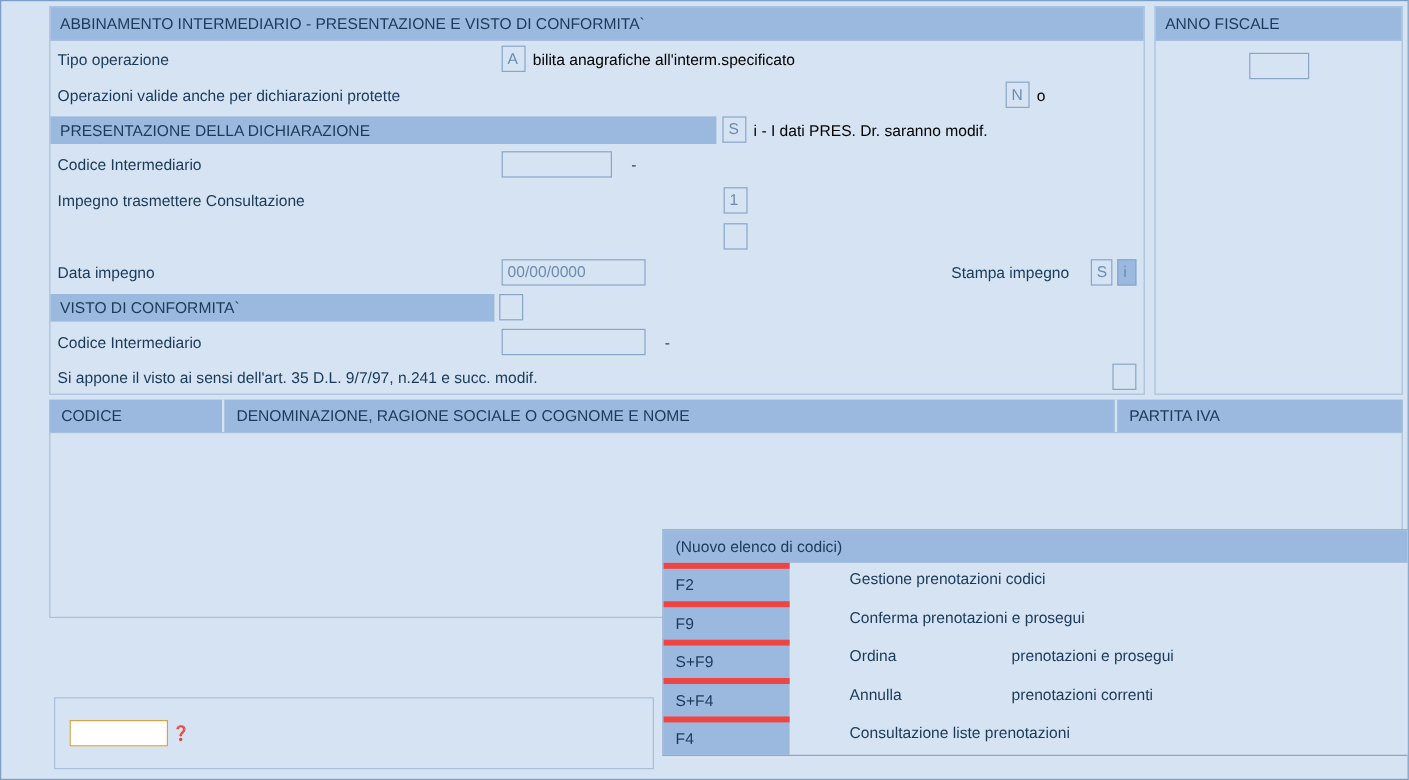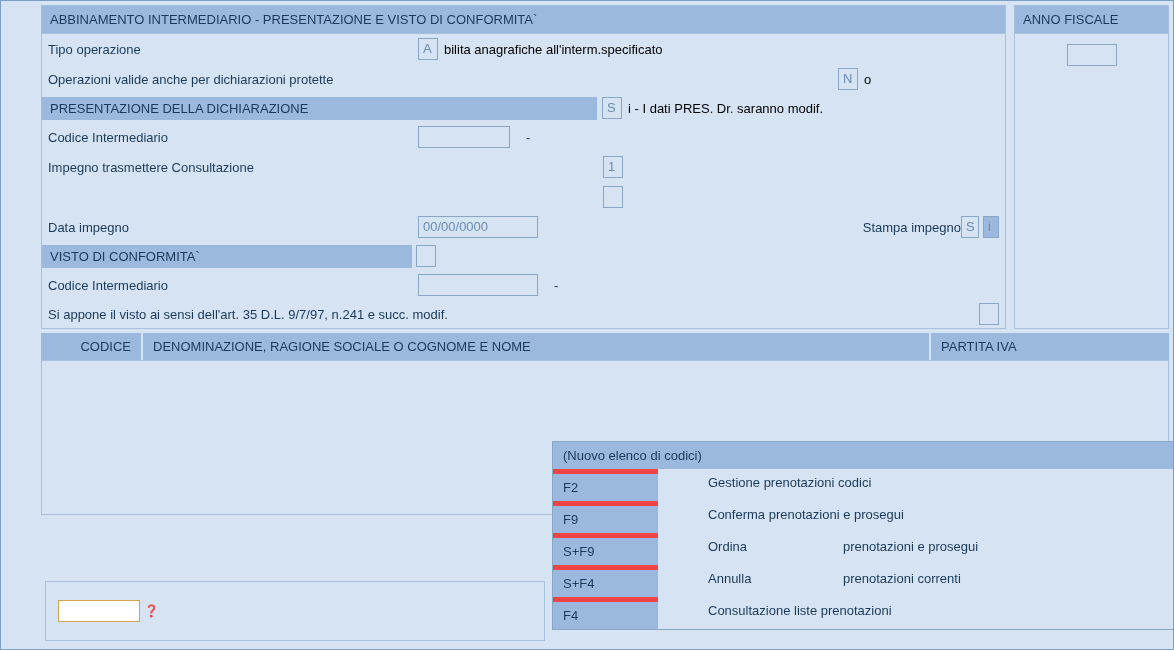--- a/index.html
+++ b/index.html
@@ -24,21 +24,21 @@
   .top-row {
     display: flex;
     gap: 8px;
   }
   .main-panel {
     flex: 1;
     border: 1px solid #a8c0db;
     background: #d5e3f2;
   }
   .anno-panel {
-    width: 155px;
+    width: 207px;
     border: 1px solid #a8c0db;
     background: #d5e3f2;
     padding: 0;
   }
   .header-bar {
     background: #9bb9de;
     color: #1a3a5a;
     padding: 6px 8px;
     font-size: 13px;
     border-bottom: 1px solid #a8c0db;
@@ -90,21 +90,21 @@
   .table-headers {
     display: flex;
     margin-top: 4px;
   }
   .th {
     background: #9bb9de;
     color: #1a3a5a;
     padding: 6px 10px;
     border-right: 2px solid #d5e3f2;
   }
-  .th-codice { width: 102px; text-align: right; }
+  .th-codice { width: 146px; }
   .th-denom { flex: 1; }
   .th-partita { width: 238px; border-right: none; }
   .table-body {
     border: 1px solid #a8c0db;
     height: 155px;
     background: #d5e3f2;
     position: relative;
   }
   .popup {
     position: absolute;
@@ -209,21 +209,21 @@
       </div>
 
       <div class="form-row">
         <span style="width:555px"></span>
         <span class="input-box small-input"></span>
       </div>
 
       <div class="form-row" style="position:relative">
         <span class="label row-1">Data impegno</span>
         <span class="input-box" style="width:120px;height:22px">00/00/0000</span>
-        <span class="label" style="position:absolute;right:44px">Stampa impegno</span>
+        <span class="label" style="position:absolute;right:62px">Stampa impegno</span>
         <span class="input-box small-input" style="position:absolute;right:26px;width:18px">S</span>
         <span class="input-box small-input" style="position:absolute;right:6px;width:16px;background:#9bb9de">i</span>
       </div>
 
       <div class="form-row" style="padding:0">
         <span class="section-bar" style="width:370px">VISTO DI CONFORMITA`</span>
         <span style="width:4px"></span>
         <span class="input-box small-input"></span>
       </div>
 

